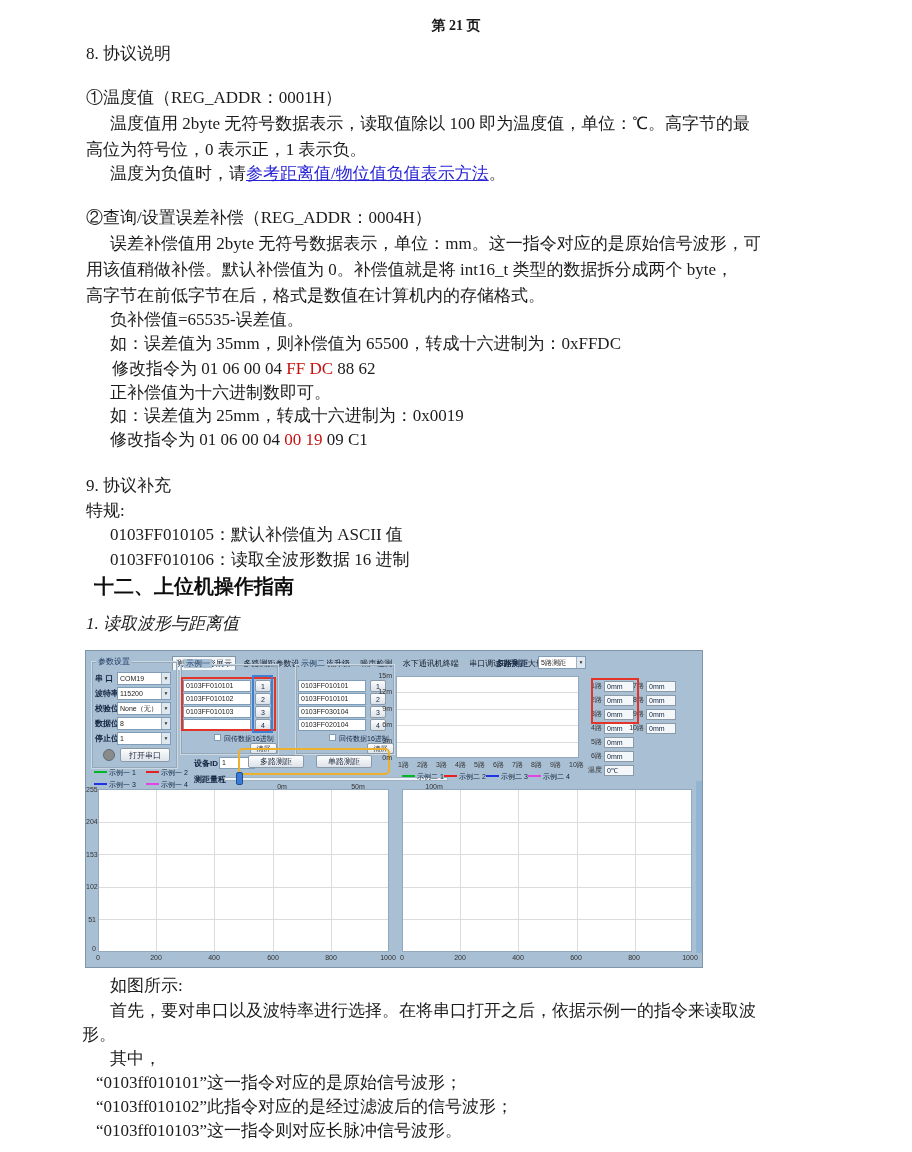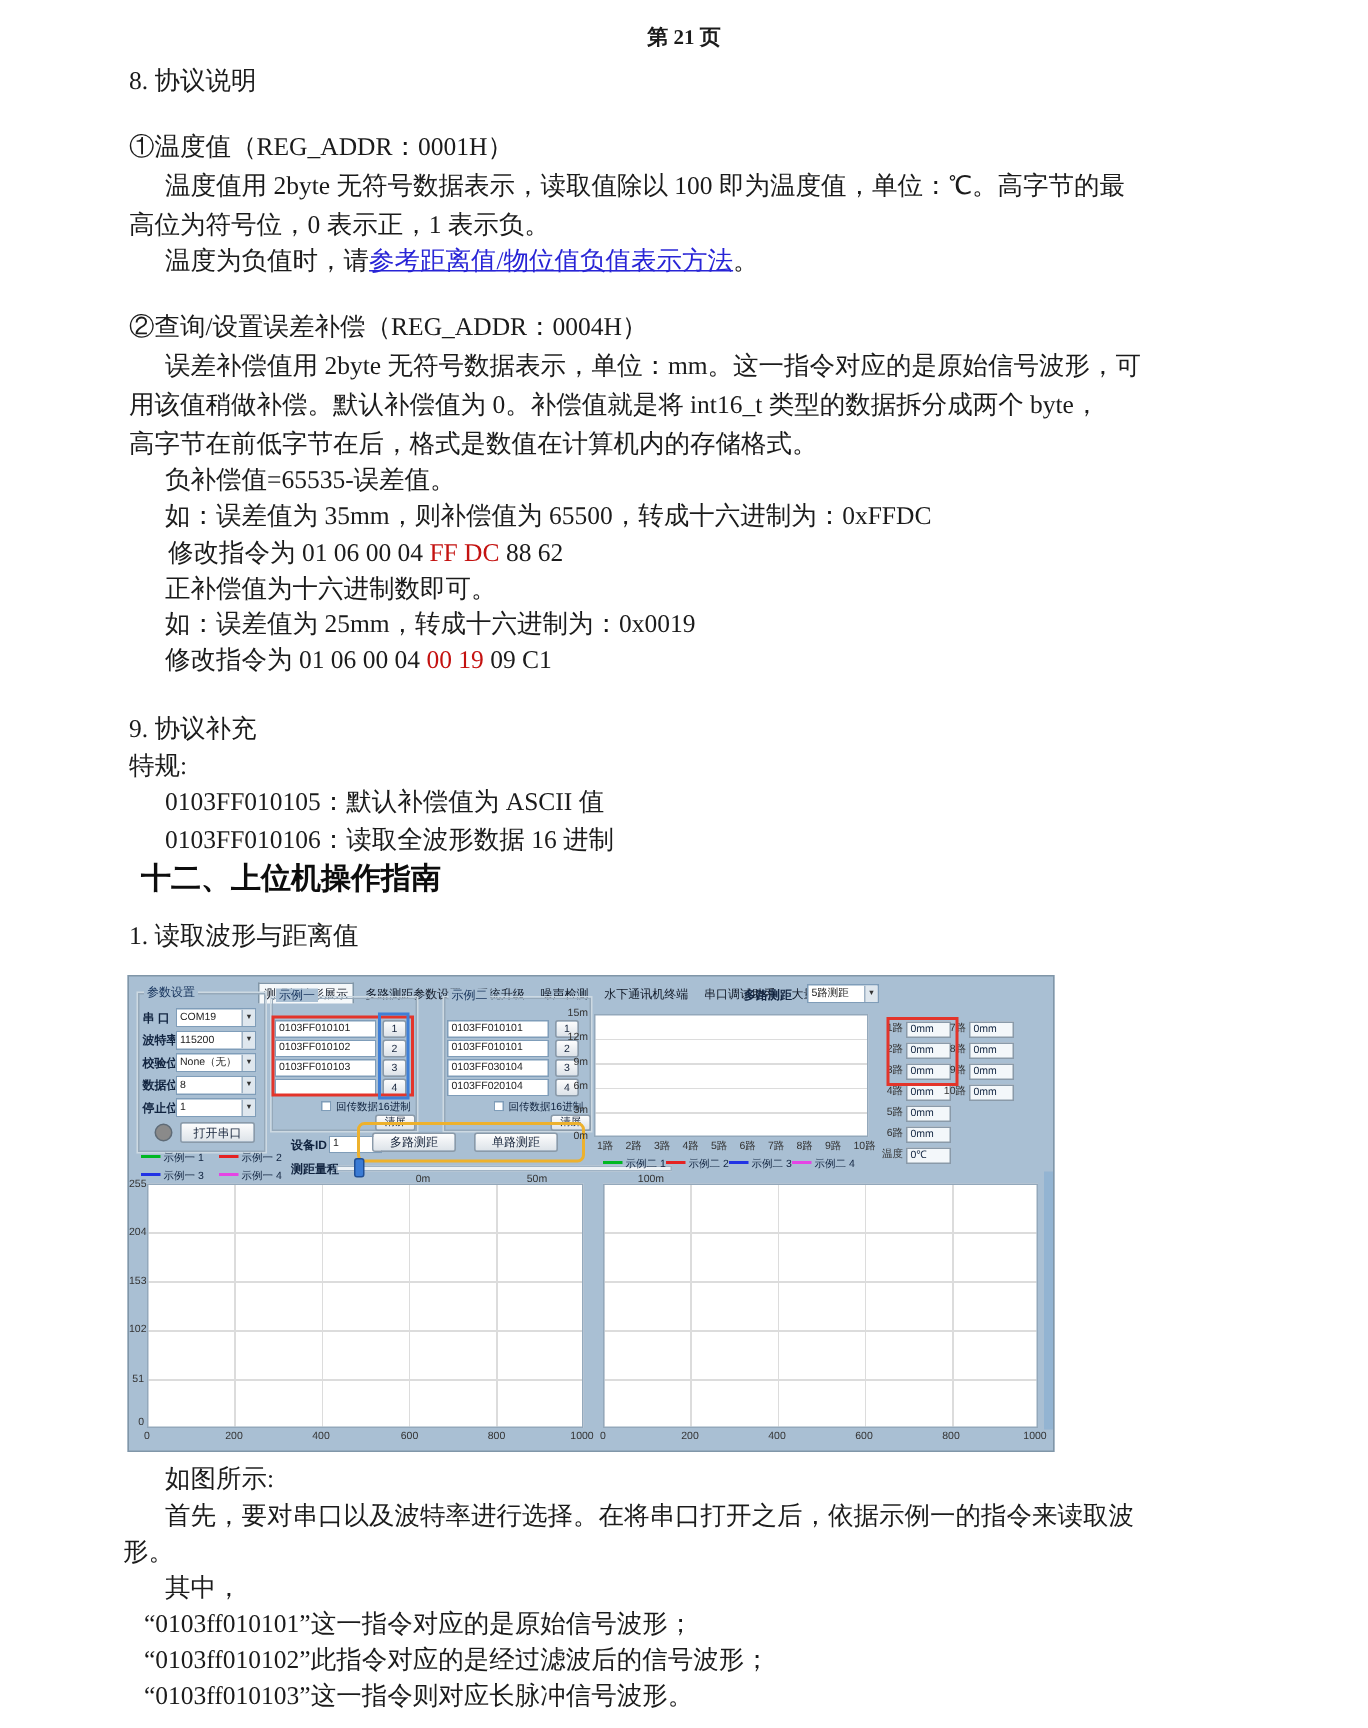--- a/index.html
+++ b/index.html
@@ -78,21 +78,21 @@
   <div class="ln" style="left:110px;top:383px;">正补偿值为十六进制数即可。</div>
   <div class="ln" style="left:110px;top:406px;">如：误差值为 25mm，转成十六进制为：0x0019</div>
   <div class="ln" style="left:110px;top:430px;"><span>修改指令为 01 06 00 04 </span><span class="red">00 19</span><span> 09 C1</span></div>
 
   <div class="ln" style="left:86px;top:476px;">9. 协议补充</div>
   <div class="ln" style="left:86px;top:501px;">特规:</div>
   <div class="ln" style="left:110px;top:525px;">0103FF010105：默认补偿值为 ASCII 值</div>
   <div class="ln" style="left:110px;top:550px;">0103FF010106：读取全波形数据 16 进制</div>
 
   <div class="ln h12" style="left:82px;top:576px;">十二、上位机操作指南</div>
-  <div class="ln" style="left:86px;top:614px;">1. 读取波形与距离值</div>
+  <div class="ln" style="left:86px;top:614px;font-style:italic;">1. 读取波形与距离值</div>
 
   <div class="shot">
 
     <div class="s tabs">
       <span class="tab sel">测距与波形展示</span>
       <span class="tab">多路测距参数设置</span>
       <span class="tab">系统升级</span>
       <span class="tab">噪声检测</span>
       <span class="tab">水下通讯机终端</span>
       <span class="tab">串口调试助手</span>

